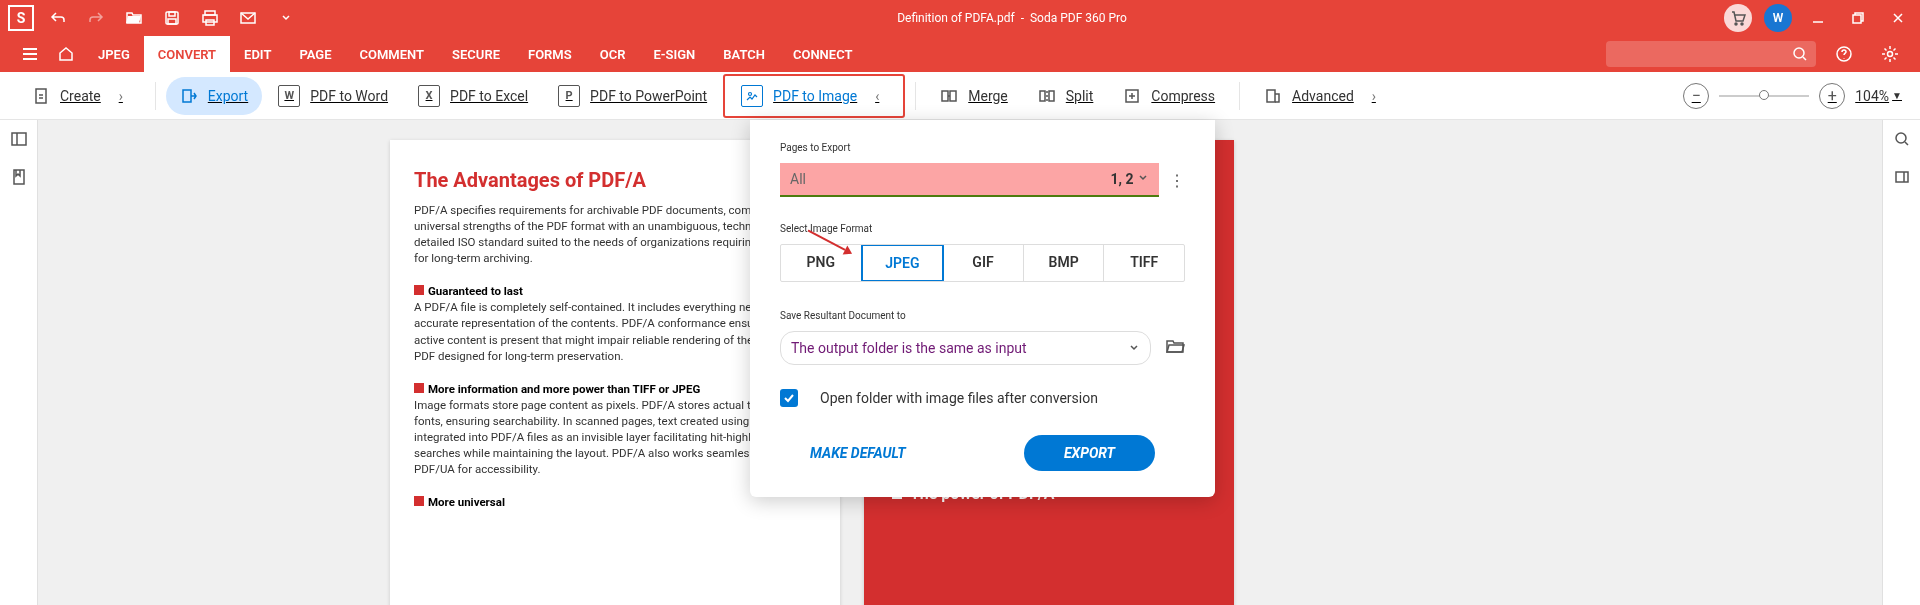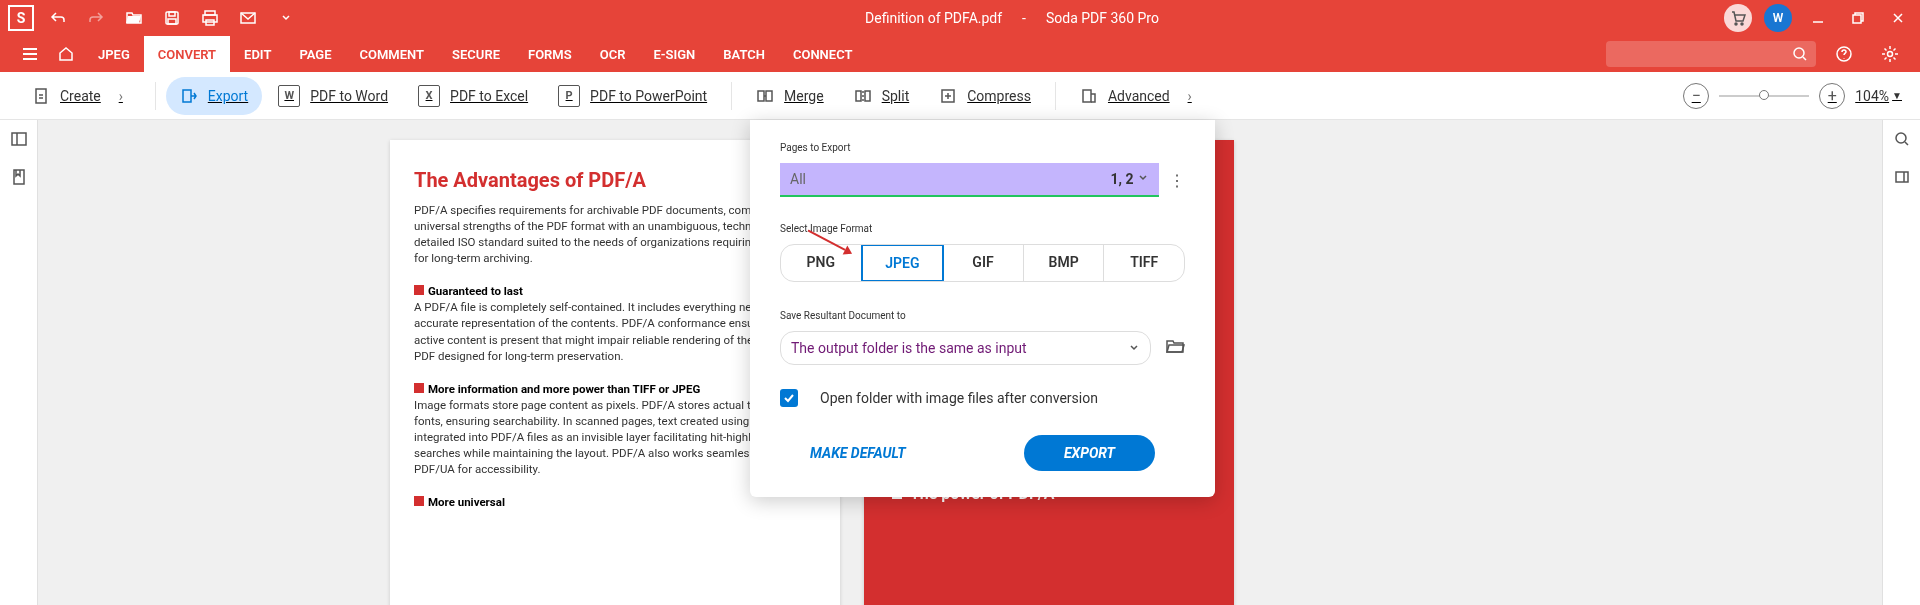--- a/index.html
+++ b/index.html
@@ -1,21 +1,21 @@
 <!DOCTYPE html>
 <html><head>
 <meta charset="utf-8">
 <style>
 * { margin: 0; padding: 0; box-sizing: border-box; font-family: -apple-system, BlinkMacSystemFont, "Segoe UI", Roboto, Arial, sans-serif; }
 body { width: 1920px; height: 605px; overflow: hidden; background: #fff; position: relative; }
 .titlebar { height: 36px; background: #e64439; display: flex; align-items: center; padding: 0 8px; color: #fff; }
 .titlebar-left { display: flex; align-items: center; gap: 10px; }
 .app-icon { width: 26px; height: 26px; border: 2px solid #fff; display: flex; align-items: center; justify-content: center; font-size: 14px; font-weight: bold; }
 .tb-btn { width: 28px; height: 28px; display: flex; align-items: center; justify-content: center; cursor: pointer; }
-.titlebar-center { flex: 1; text-align: center; font-size: 14px; display: flex; align-items: center; justify-content: center; gap: 20px; }
+.titlebar-center { flex: 1; text-align: center; font-size: 12px; display: flex; align-items: center; justify-content: center; gap: 6px; }
 .titlebar-right { display: flex; align-items: center; gap: 12px; }
 .cart-circle { width: 28px; height: 28px; border-radius: 50%; background: rgba(255,255,255,0.8); display: flex; align-items: center; justify-content: center; }
 .user-circle { width: 28px; height: 28px; border-radius: 50%; background: #1976d2; color: #fff; display: flex; align-items: center; justify-content: center; font-size: 12px; font-weight: 600; }
 .menubar { height: 36px; background: #e64439; display: flex; align-items: center; padding: 0 12px; color: #fff; gap: 0; }
 .menu-icon { width: 36px; height: 36px; display: flex; align-items: center; justify-content: center; cursor: pointer; }
 .menu-tab { padding: 0 14px; height: 36px; display: flex; align-items: center; font-size: 13px; font-weight: 600; cursor: pointer; }
 .menu-tab.active { background: #ffffff; color: #e64439; }
 .menubar-right { margin-left: auto; display: flex; align-items: center; gap: 10px; }
 .search-box { width: 210px; height: 26px; background: rgba(255,255,255,0.2); border-radius: 4px; display: flex; align-items: center; padding-right: 8px; }
 .search-box svg { margin-left: auto; }
@@ -47,24 +47,24 @@
 .redblk { display: inline-block; width: 10px; height: 10px; background: #d32f2f; margin-right: 4px; }
 .page2 { width: 370px; height: 530px; background: #d32f2f; color: #fff; padding: 32px 28px; box-shadow: 0 1px 4px rgba(0,0,0,0.15); position: relative; }
 .page2 .big { font-size: 48px; font-weight: 800; line-height: 1; }
 .page2 .subt { font-size: 18px; font-weight: 600; margin-top: 20px; line-height: 1.4; }
 .page2 .bullets { margin-top: 110px; }
 .page2 .bullets div { font-size: 16px; font-weight: 600; margin-bottom: 10px; }
 .page2 .bullets .wb { display: inline-block; width: 10px; height: 10px; background: #fff; margin-right: 8px; }
 .popup { position: absolute; top: 120px; left: 750px; width: 465px; background: #fff; box-shadow: 0 4px 20px rgba(0,0,0,0.2); border-radius: 0 0 6px 6px; padding: 22px 30px 26px 30px; z-index: 100; }
 .popup .label { font-size: 10px; color: #333; margin-bottom: 10px; }
 .popup .pages-inp { display: flex; align-items: center; gap: 10px; margin-bottom: 26px; }
-.popup .drop { flex: 1; height: 34px; background: #c4b5fd; border: none; border-bottom: 2px solid #22c55e; display: flex; align-items: center; padding: 0 10px; font-size: 14px; color: #666; justify-content: space-between; }
+.popup .drop { flex: 1; height: 34px; background: #fca5a5; border: none; border-bottom: 2px solid #4d7c0f; display: flex; align-items: center; padding: 0 10px; font-size: 14px; color: #666; justify-content: space-between; }
 .popup .drop .v { color: #333; font-weight: bold; }
 .popup .kebab { cursor: pointer; color: #555; }
-.popup .fmt-row { display: flex; border: 1px solid #ddd; border-radius: 14px; overflow: hidden; margin-bottom: 28px; }
+.popup .fmt-row { display: flex; border: 1px solid #ddd; border-radius: 2px; overflow: hidden; margin-bottom: 28px; }
 .popup .fmt-row .fmt { flex: 1; text-align: center; padding: 9px 0; font-size: 14px; font-weight: 600; color: #333; border-right: 1px solid #ddd; cursor: pointer; }
 .popup .fmt-row .fmt:last-child { border-right: none; }
 .popup .fmt-row .fmt.sel { border: 2px solid #0078d4; color: #0078d4; margin: -1px; border-radius: 2px; position: relative; z-index: 1; }
 .popup .arrow-annot { position: absolute; top: 112px; left: 55px; transform: rotate(28deg); }
 .popup .out-row { display: flex; align-items: center; gap: 14px; margin-bottom: 24px; }
 .popup .out-inp { flex: 1; height: 34px; border: 1px solid #ddd; border-radius: 14px; display: flex; align-items: center; padding: 0 10px; font-size: 14px; color: #701a75; justify-content: space-between; }
 .popup .check-row { display: flex; align-items: center; gap: 22px; font-size: 14px; color: #333; margin-bottom: 28px; }
 .popup .chk { width: 18px; height: 18px; background: #0078d4; border-radius: 3px; display: flex; align-items: center; justify-content: center; color: #fff; }
 .popup .btns { display: flex; justify-content: space-between; align-items: center; padding: 0 30px; font-style: italic; }
 .popup .link-btn { color: #0078d4; font-weight: 700; font-size: 14px; cursor: pointer; }
@@ -219,20 +219,32 @@
     <span>PDF to Word</span>
   </div>
   <div class="tool-btn">
     <span class="sq-icon">X</span>
     <span>PDF to Excel</span>
   </div>
   <div class="tool-btn">
     <span class="sq-icon">P</span>
     <span>PDF to PowerPoint</span>
   </div>
+  <div class="highlight-box">
+    <div class="tool-btn pdfimg">
+      <span class="sq-icon">
+          <svg width="12" height="12" viewBox="0 0 12 12" fill="none" stroke="#0078d4" stroke-width="1.2">
+            <circle cx="4" cy="4" r="1.5"></circle>
+            <path d="M1 10l3-3 2 2 3-4 2 2"></path>
+          </svg>
+        </span>
+      <span>PDF to Image</span>
+      <span class="chev" style="color:#777;">‹</span>
+    </div>
+  </div>
   <div class="divider"></div>
   <div class="tool-btn">
     <svg width="18" height="18" viewBox="0 0 18 18" fill="none" stroke="#555" stroke-width="1.5">
         <rect x="2" y="4" width="6" height="10"></rect>
         <rect x="10" y="4" width="6" height="10"></rect>
         <path d="M8 9h2"></path>
       </svg>
     <span>Merge</span>
   </div>
   <div class="tool-btn">

